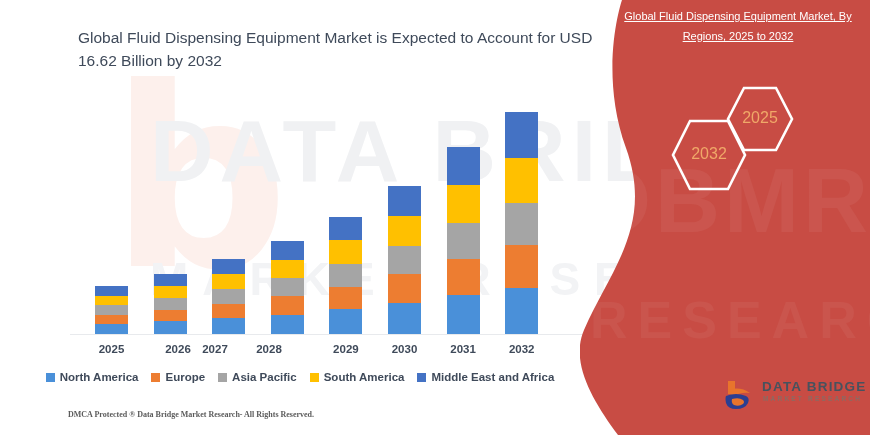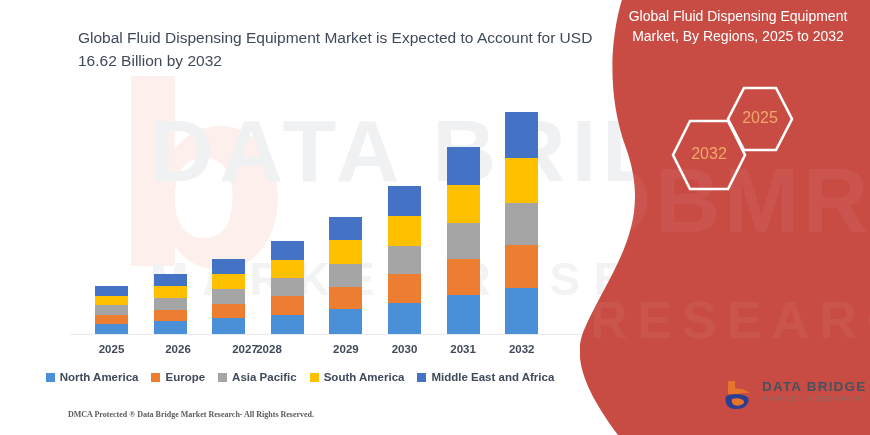--- a/index.html
+++ b/index.html
@@ -20,21 +20,21 @@
   
   .red-panel{position:absolute;right:0;top:0;width:290px;height:435px;
              overflow:hidden;}
   .red-panel svg{position:absolute;left:0;top:0;}
   .panel-wm{position:absolute;left:6px;top:150px;font-size:90px;font-weight:700;
             letter-spacing:4px;color:rgba(255,255,255,0.055);white-space:nowrap;}
   .panel-wm2{position:absolute;left:10px;top:290px;font-size:52px;font-weight:700;
              letter-spacing:10px;color:rgba(255,255,255,0.05);white-space:nowrap;}
 
   .panel-title{position:absolute;left:612px;top:6px;width:252px;text-align:center;
-               color:#ffffff;font-size:14px;line-height:20px;font-weight:400;}
+               color:#ffffff;font-size:11px;line-height:20px;font-weight:400;text-decoration:underline;}
 
   .hex{position:absolute;}
   .hex svg{display:block;}
   .hex-label{position:absolute;width:100%;text-align:center;color:#F0A868;
              font-size:16px;font-weight:400;}
 
   .brand-line{position:absolute;left:620px;top:193px;width:245px;text-align:center;
               color:#F0A868;font-size:15px;font-weight:400;line-height:22px;
               letter-spacing:.4px;}
 
@@ -142,21 +142,21 @@
           <div class="seg" style="height: 46.083px; background: rgb(68, 114, 196);"></div>
           <div class="seg" style="height: 45.0144px; background: rgb(255, 192, 0);"></div>
           <div class="seg" style="height: 41.9422px; background: rgb(165, 165, 165);"></div>
           <div class="seg" style="height: 43.0108px; background: rgb(237, 125, 49);"></div>
           <div class="seg" style="height: 45.9495px; background: rgb(74, 144, 217);"></div>
         </div>
       </div>
     <div class="xlabels" id="xlabels">
         <div class="xlab" style="left: 81.5px;">2025</div>
         <div class="xlab" style="left: 148px;">2026</div>
-        <div class="xlab" style="left: 215px;">2027</div>
+        <div class="xlab" style="left: 185px;">2027</div>
         <div class="xlab" style="left: 239px;">2028</div>
         <div class="xlab" style="left: 315.9px;">2029</div>
         <div class="xlab" style="left: 374.5px;">2030</div>
         <div class="xlab" style="left: 433.1px;">2031</div>
         <div class="xlab" style="left: 491.7px;">2032</div>
       </div>
     <div class="legend" id="legend">
         <div class="lg-item">
           <span class="lg-swatch" style="background: rgb(74, 144, 217);"></span>
           <span class="lg-text">North America</span>

